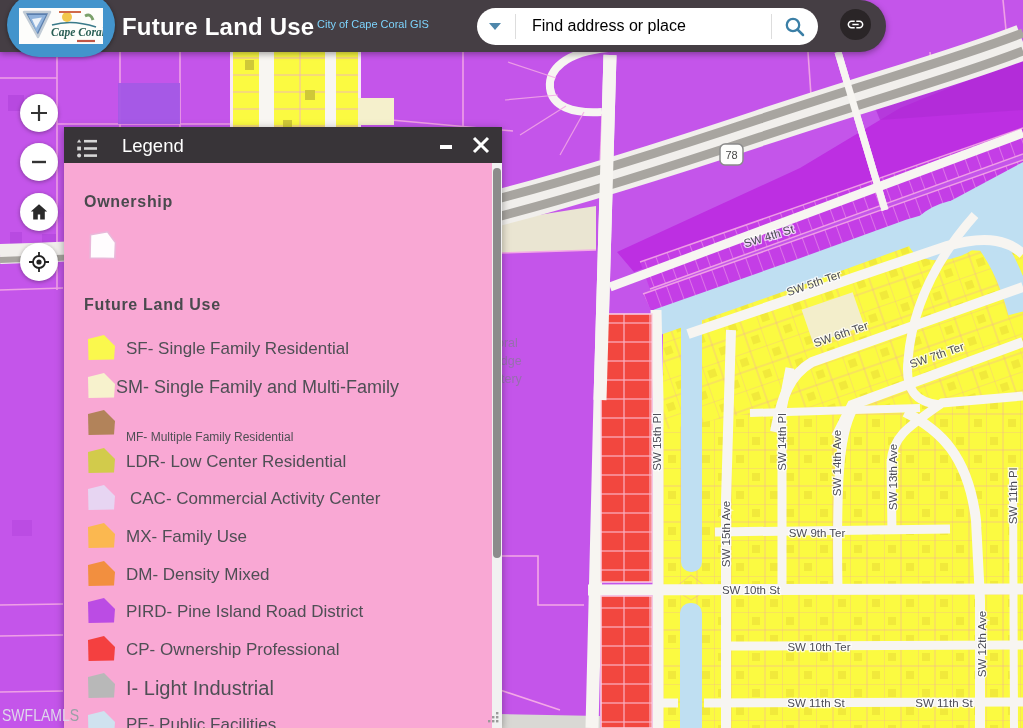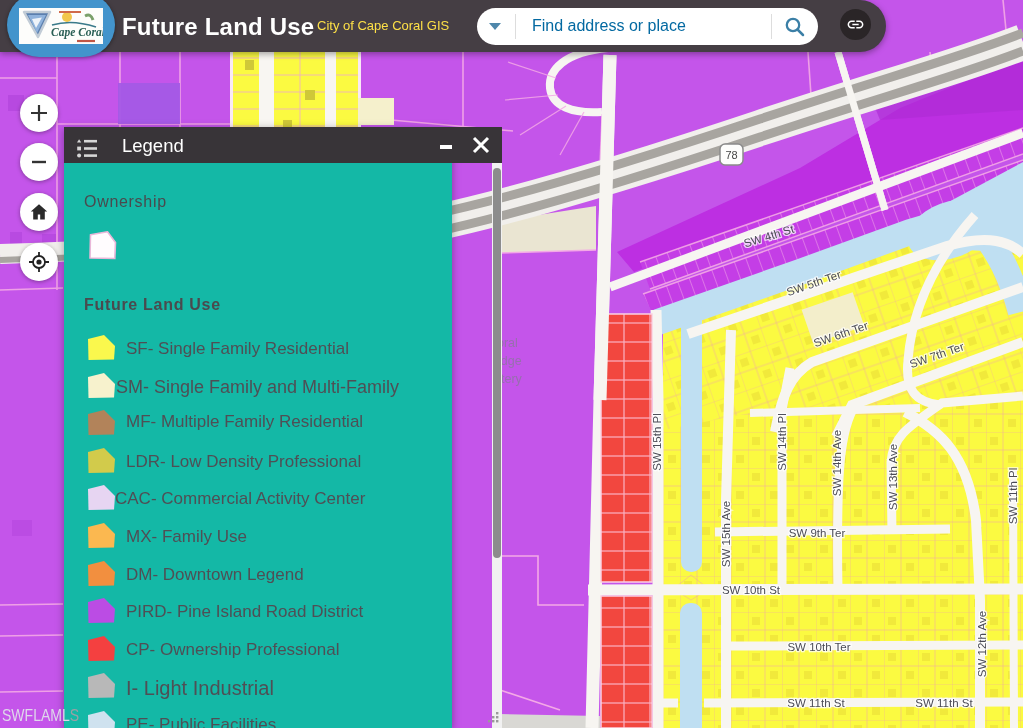--- a/index.html
+++ b/index.html
@@ -246,90 +246,90 @@
         <circle cx="48" cy="9" r="5" fill="#f2c74c"></circle>
         <path d="M40,4 h22" stroke="#d06a4a" stroke-width="2"></path>
         <path d="M66,8 q6,-3 8,4" stroke="#7aa06a" stroke-width="3" fill="none"></path>
         <text x="32" y="28" font-family="Liberation Serif,serif" font-style="italic" font-weight="bold" font-size="11.5" fill="#2a5f55">Cape Coral</text>
         <path d="M33,17 q20,-6 44,2" stroke="#3a7a8a" stroke-width="1.6" fill="none"></path>
         <path d="M58,33 h18" stroke="#c05545" stroke-width="2.2"></path>
       </svg>
     </div>
   </div>
   <div class="abs" style="left:122px;top:13px;font-size:24px;font-weight:bold;color:#fff;letter-spacing:0.2px">Future Land Use</div>
-  <div class="abs" style="left:317px;top:18px;font-size:13px;color:#fde047">City of Cape Coral GIS</div>
+  <div class="abs" style="left:317px;top:18px;font-size:11px;color:#7dd3fc">City of Cape Coral GIS</div>
   <div class="abs" style="left:477px;top:8px;width:341px;height:37px;border-radius:19px;background:#fff">
     <div class="abs" style="left:12px;top:15px;width:0;height:0;border-left:6px solid transparent;border-right:6px solid transparent;border-top:7px solid #4e87ab"></div>
     <div class="abs" style="left:38px;top:6px;width:1px;height:25px;background:#ddd"></div>
-    <div class="abs" style="left:55px;top:9px;font-size:16px;color:#0369a1">Find address or place</div>
+    <div class="abs" style="left:55px;top:9px;font-size:16px;color:#000000">Find address or place</div>
     <div class="abs" style="left:294px;top:6px;width:1px;height:25px;background:#ddd"></div>
     <svg class="abs" style="left:306px;top:7px" width="23" height="23" viewBox="0 0 23 23">
           <circle cx="10" cy="10" r="6.2" fill="none" stroke="#3b7fa6" stroke-width="2.3"></circle>
           <path d="M14.5 14.5 L20 20" stroke="#3b7fa6" stroke-width="2.5" stroke-linecap="round"></path>
         </svg>
   </div>
   <div class="abs" style="left:840px;top:9px;width:31px;height:31px;border-radius:50%;background:#2a2527;display:flex;align-items:center;justify-content:center">
     <svg width="19" height="19" viewBox="0 0 24 24" fill="#fff">
           <path d="M3.9,12c0-1.7,1.4-3.1,3.1-3.1h4V7H7c-2.8,0-5,2.2-5,5s2.2,5,5,5h4v-1.9H7C5.3,15.1,3.9,13.7,3.9,12z M8,13h8v-2H8V13z M17,7h-4v1.9h4c1.7,0,3.1,1.4,3.1,3.1s-1.4,3.1-3.1,3.1h-4V17h4c2.8,0,5-2.2,5-5S19.8,7,17,7z"></path>
         </svg>
   </div>
 </div>
 
-<div class="abs" id="legend" style="left:64px;top:127px;width:388px;height:601px;background:#14b8a6;box-shadow:0 2px 8px rgba(0,0,0,.35)">
+<div class="abs" id="legend" style="left:64px;top:127px;width:438px;height:601px;background:#f9a8d4;box-shadow:0 2px 8px rgba(0,0,0,.35)">
   <div class="abs" style="left:0;top:0;width:438px;height:36px;background:#383438">
     <svg class="abs" style="left:12px;top:11px" width="22" height="20" viewBox="0 0 22 20">
       <polygon points="1,4.6 5.2,4.6 3.1,1.2" fill="#d6d6d6"></polygon>
       <rect x="1.2" y="8.6" width="3.8" height="3.8" fill="#d6d6d6"></rect>
       <circle cx="3.1" cy="17.5" r="2" fill="#d6d6d6"></circle>
       <g stroke="#d6d6d6" stroke-width="2.6">
             <line x1="8" y1="3.2" x2="21" y2="3.2"></line>
             <line x1="8" y1="10.5" x2="21" y2="10.5"></line>
             <line x1="8" y1="17.6" x2="21" y2="17.6"></line>
           </g>
     </svg>
     <div class="abs" style="left:58px;top:8px;font-size:18.5px;color:#fff">Legend</div>
     <div class="abs" style="left:376px;top:18px;width:12px;height:3.5px;background:#fff"></div>
     <svg class="abs" style="left:408px;top:9px" width="18" height="18" viewBox="0 0 18 18">
           <path d="M2 2 L16 16 M16 2 L2 16" stroke="#fff" stroke-width="3"></path>
         </svg>
   </div>
-  <div class="abs" style="left:20px;top:66px;font-size:16px;font-weight:normal;color:#4a4a4e;letter-spacing:0.7px">Ownership</div>
+  <div class="abs" style="left:20px;top:66px;font-size:16px;font-weight:bold;color:#4a4a4e;letter-spacing:0.7px">Ownership</div>
   <svg class="abs" style="left:25px;top:104px" width="28" height="30" viewBox="0 0 28 30">
         <polygon points="1.5,3.8 18.5,0.8 26.5,11.5 25.8,27.5 1,27" fill="#fffcfe" stroke="#e9b7d9" stroke-width="1.6"></polygon>
       </svg>
   <div class="abs" style="left:20px;top:169px;font-size:16px;font-weight:bold;color:#4a4a4e;letter-spacing:0.7px">Future Land Use</div>
   <div>
 <svg class="abs" style="left:24px;top:208.0px" width="28" height="26" viewBox="0 0 28 26">
           <polygon points="0,4 16,0 27,11 26,24.5 0.5,25" fill="#faf84d"></polygon>
         </svg>
         <div class="abs" style="left:62px;top:212.0px;font-size:17px;color:#4f4f55">SF- Single Family Residential</div>
 <svg class="abs" style="left:24px;top:245.6px" width="28" height="26" viewBox="0 0 28 26">
           <polygon points="0,4 16,0 27,11 26,24.5 0.5,25" fill="#f7f2cd"></polygon>
         </svg>
         <div class="abs" style="left:52px;top:249.6px;font-size:18px;color:#4f4f55">SM- Single Family and Multi-Family</div>
 <svg class="abs" style="left:24px;top:283.2px" width="28" height="26" viewBox="0 0 28 26">
           <polygon points="0,4 16,0 27,11 26,24.5 0.5,25" fill="#b2835a"></polygon>
         </svg>
-        <div class="abs" style="left:62px;top:285px;font-size:17px;color:#4f4f55">MF- Multiple Family Residential</div>
+        <div class="abs" style="left:62px;top:303px;font-size:12px;color:#4f4f55">MF- Multiple Family Residential</div>
 <svg class="abs" style="left:24px;top:320.8px" width="28" height="26" viewBox="0 0 28 26">
           <polygon points="0,4 16,0 27,11 26,24.5 0.5,25" fill="#d2cb4b"></polygon>
         </svg>
-        <div class="abs" style="left:62px;top:324.8px;font-size:17px;color:#4f4f55">LDR- Low Density Professional</div>
+        <div class="abs" style="left:62px;top:324.8px;font-size:17px;color:#4f4f55">LDR- Low Center Residential</div>
 <svg class="abs" style="left:24px;top:358.4px" width="28" height="26" viewBox="0 0 28 26">
           <polygon points="0,4 16,0 27,11 26,24.5 0.5,25" fill="#e7d5f2"></polygon>
         </svg>
-        <div class="abs" style="left:51px;top:362.4px;font-size:17px;color:#4f4f55">CAC- Commercial Activity Center</div>
+        <div class="abs" style="left:66px;top:362.4px;font-size:17px;color:#4f4f55">CAC- Commercial Activity Center</div>
 <svg class="abs" style="left:24px;top:396.0px" width="28" height="26" viewBox="0 0 28 26">
           <polygon points="0,4 16,0 27,11 26,24.5 0.5,25" fill="#fbb850"></polygon>
         </svg>
         <div class="abs" style="left:62px;top:400.0px;font-size:17px;color:#4f4f55">MX- Family Use</div>
 <svg class="abs" style="left:24px;top:433.6px" width="28" height="26" viewBox="0 0 28 26">
           <polygon points="0,4 16,0 27,11 26,24.5 0.5,25" fill="#f28f3f"></polygon>
         </svg>
-        <div class="abs" style="left:62px;top:437.6px;font-size:17px;color:#4f4f55">DM- Downtown Legend</div>
+        <div class="abs" style="left:62px;top:437.6px;font-size:17px;color:#4f4f55">DM- Density Mixed</div>
 <svg class="abs" style="left:24px;top:471.2px" width="28" height="26" viewBox="0 0 28 26">
           <polygon points="0,4 16,0 27,11 26,24.5 0.5,25" fill="#bb4ce4"></polygon>
         </svg>
         <div class="abs" style="left:62px;top:475.2px;font-size:17px;color:#4f4f55">PIRD- Pine Island Road District</div>
 <svg class="abs" style="left:24px;top:508.8px" width="28" height="26" viewBox="0 0 28 26">
           <polygon points="0,4 16,0 27,11 26,24.5 0.5,25" fill="#f44040"></polygon>
         </svg>
         <div class="abs" style="left:62px;top:512.8px;font-size:17px;color:#4f4f55">CP- Ownership Professional</div>
 <svg class="abs" style="left:24px;top:546.4000000000001px" width="28" height="26" viewBox="0 0 28 26">
           <polygon points="0,4 16,0 27,11 26,24.5 0.5,25" fill="#b8b8b8"></polygon>

